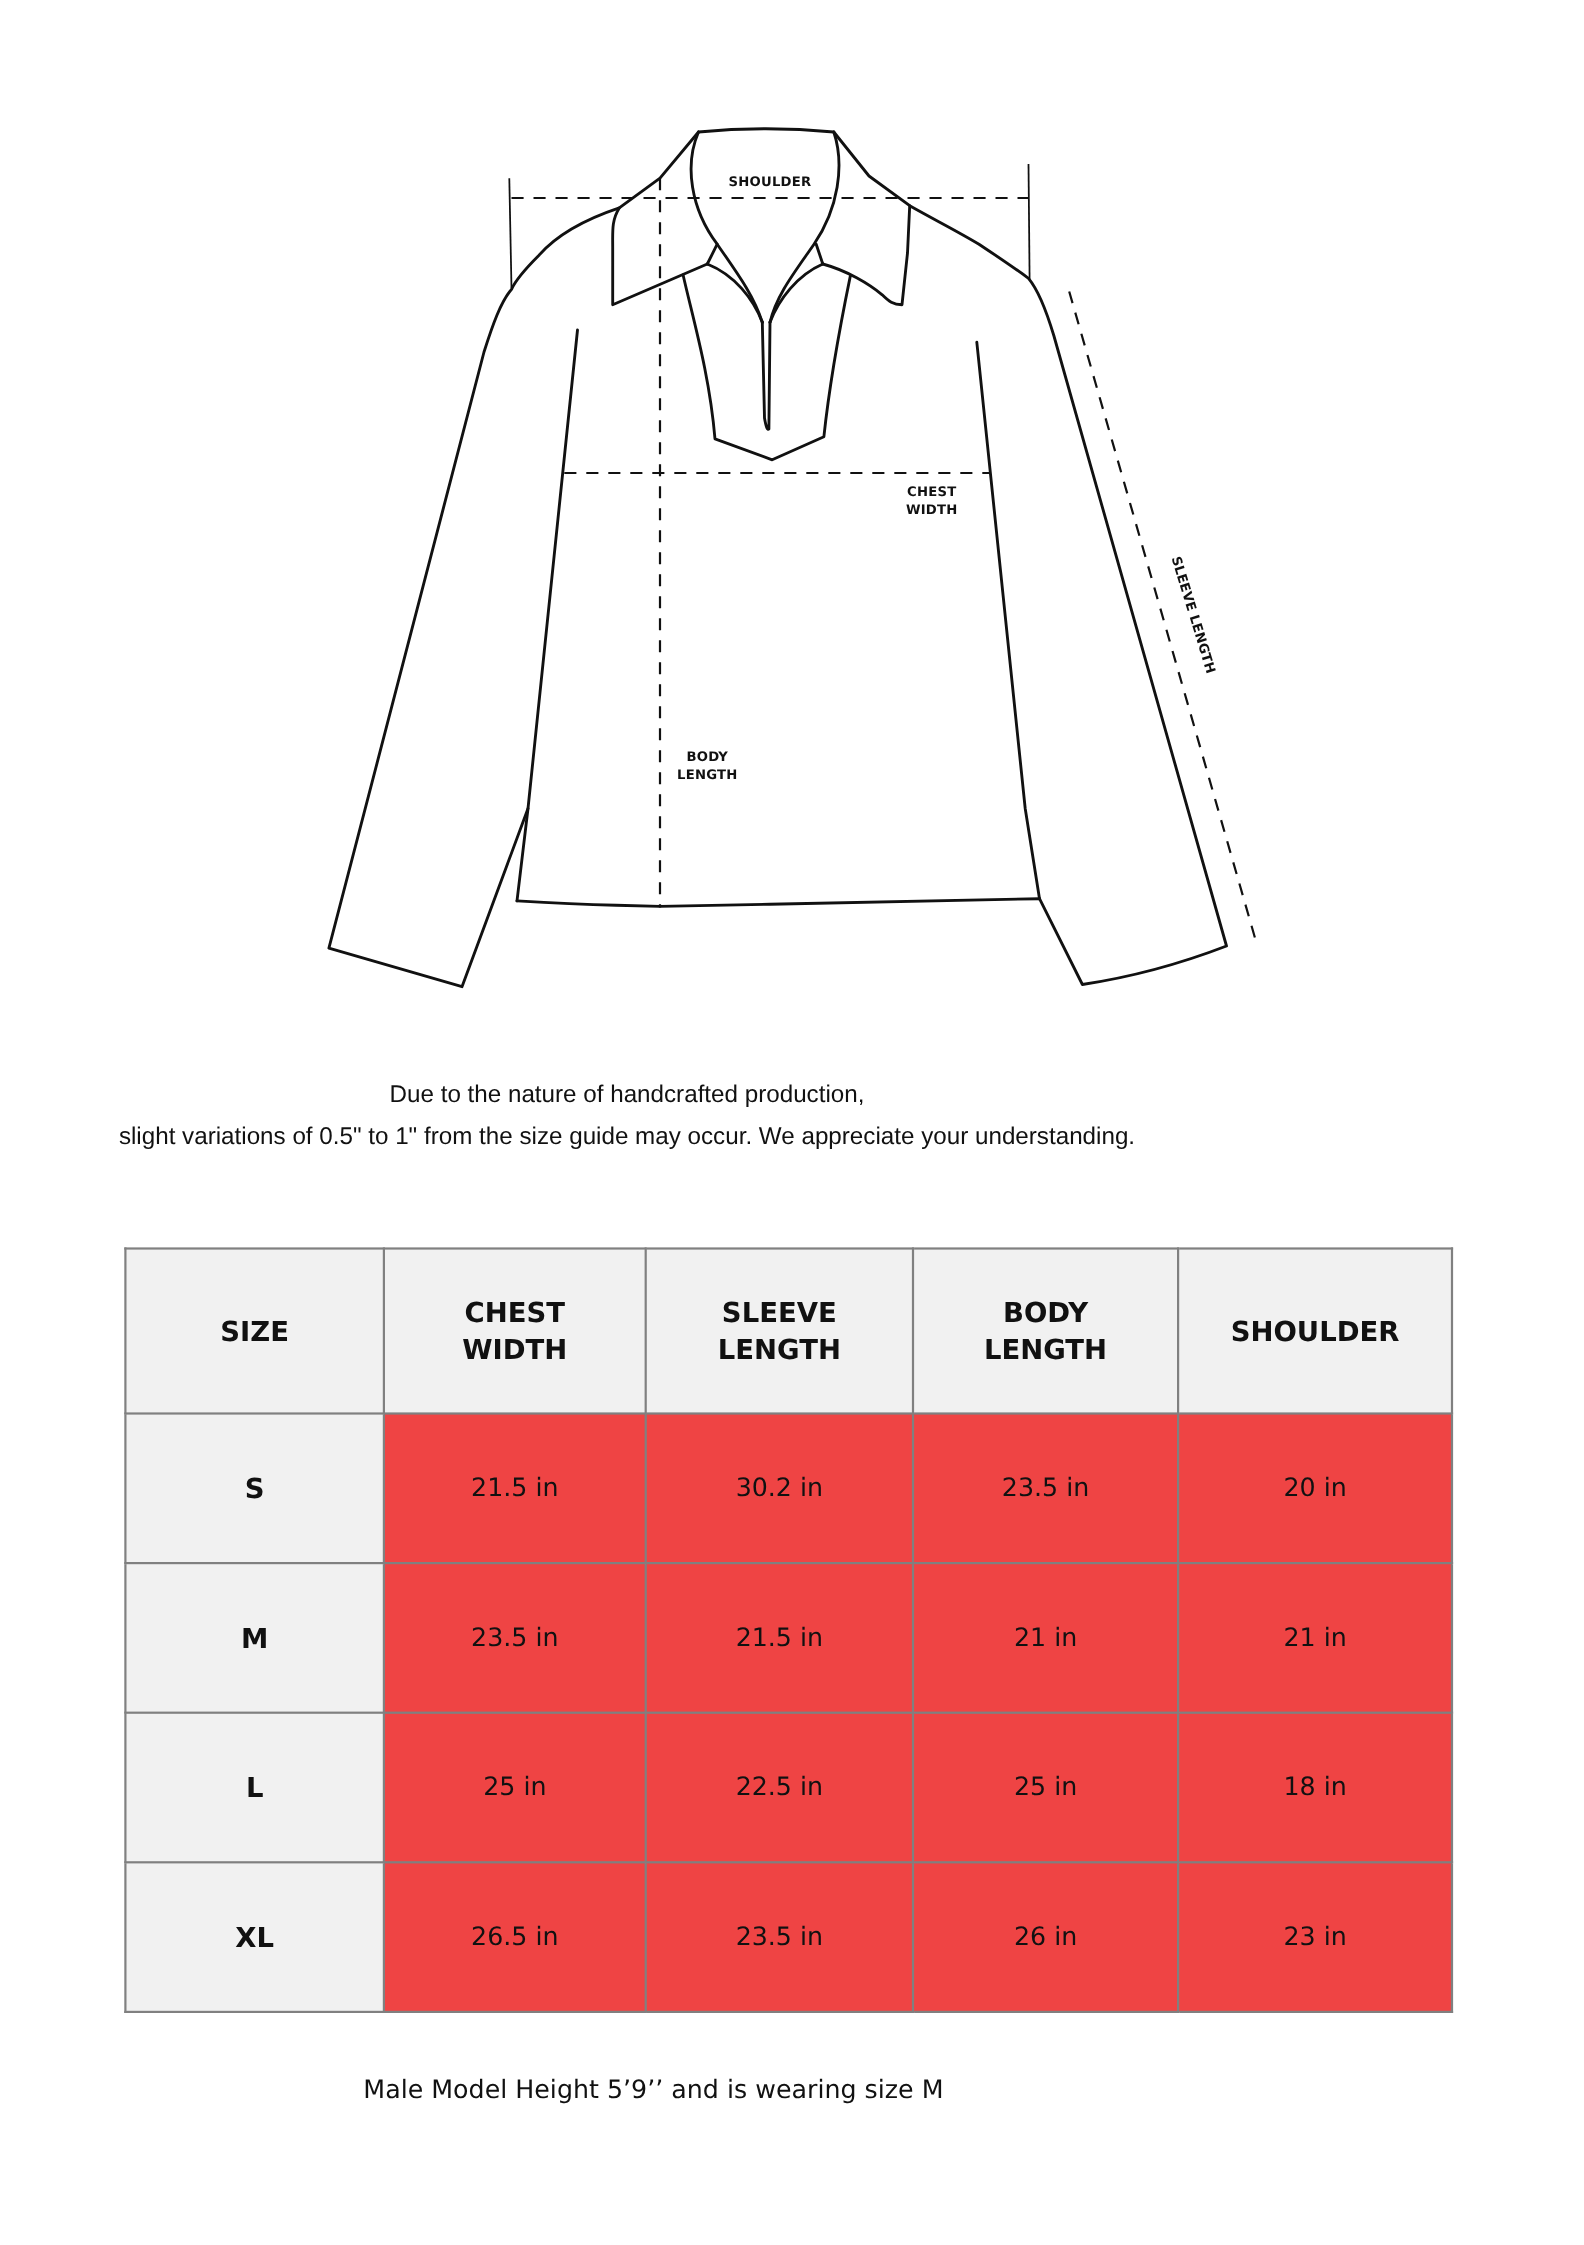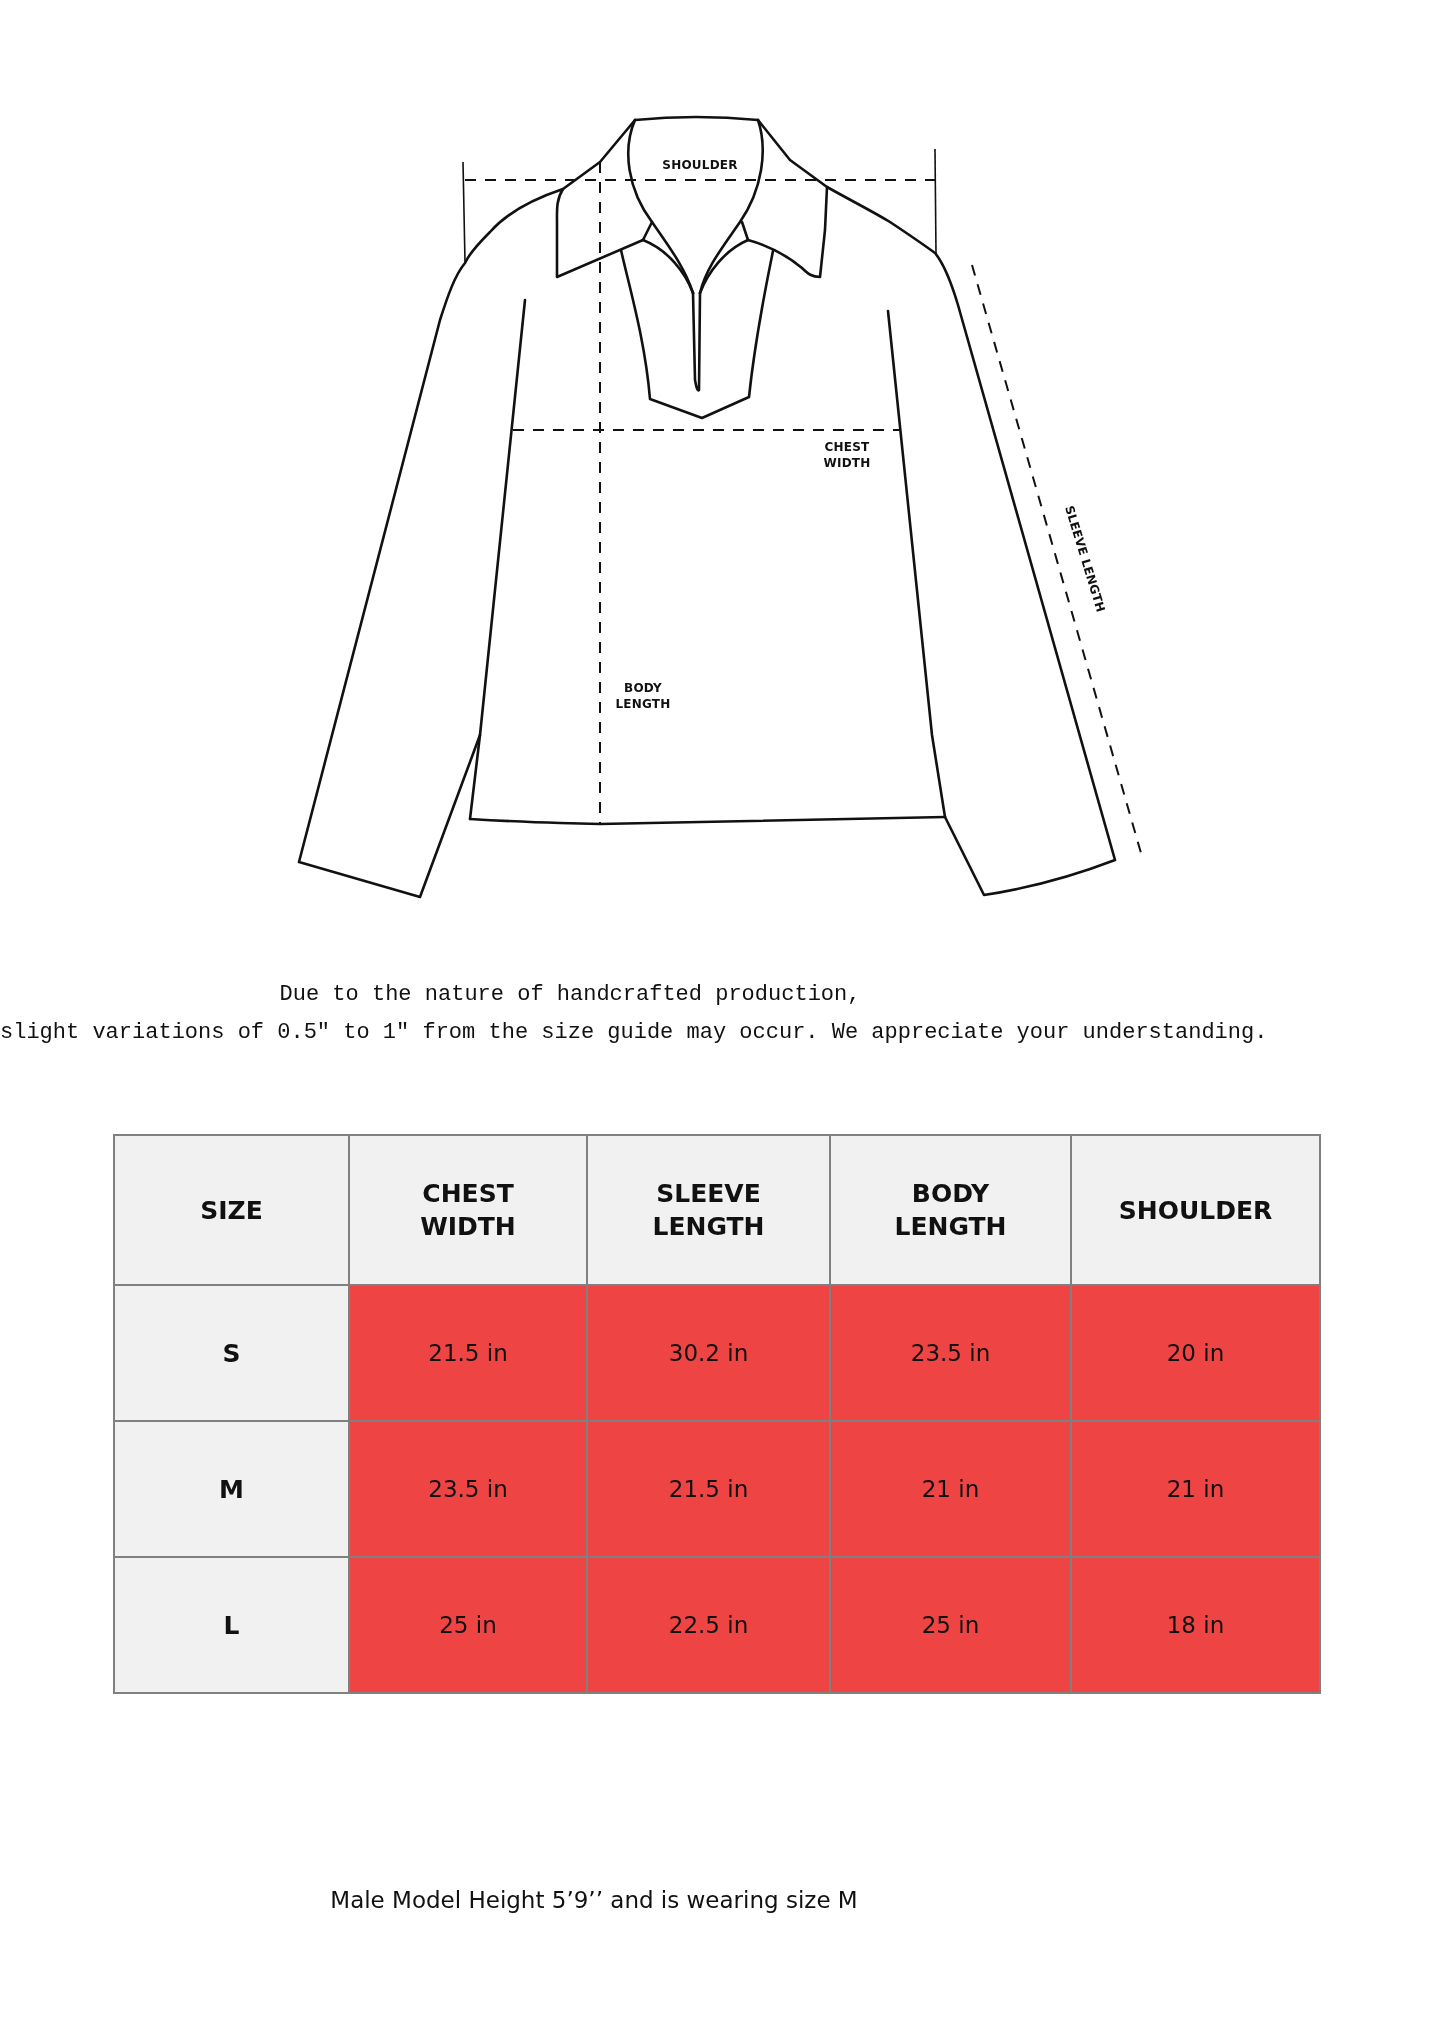--- a/index.html
+++ b/index.html
@@ -53,21 +53,21 @@
       top: 551px;
       width: 120px;
       transform: rotate(73deg);
       transform-origin: 50% 50%;
     }
     .disclaimer {
       position: absolute;
       left: 0;
       width: 1140px;
       text-align: center;
-      font-family: Liberation Mono, monospace;
+      font-family: Liberation Sans, sans-serif;
       font-size: 22px;
       color: #111;
       white-space: nowrap;
     }
     #disclaimer-1 { top: 982px; }
     #disclaimer-2 { top: 1020px; }
 
     #size-table {
       position: absolute;
       left: 113px;
@@ -221,16 +221,23 @@
       <td>21 in</td>
       <td>21 in</td>
     </tr>
     <tr>
       <td class="size-cell">L</td>
       <td>25 in</td>
       <td>22.5 in</td>
       <td>25 in</td>
       <td>18 in</td>
     </tr>
+    <tr>
+      <td class="size-cell">XL</td>
+      <td>26.5 in</td>
+      <td>23.5 in</td>
+      <td>26 in</td>
+      <td>23 in</td>
+    </tr>
   </tbody>
 </table>
 
 <div id="footer-note">Male Model Height 5’9’’ and is wearing size M</div>
 
 </body></html>

